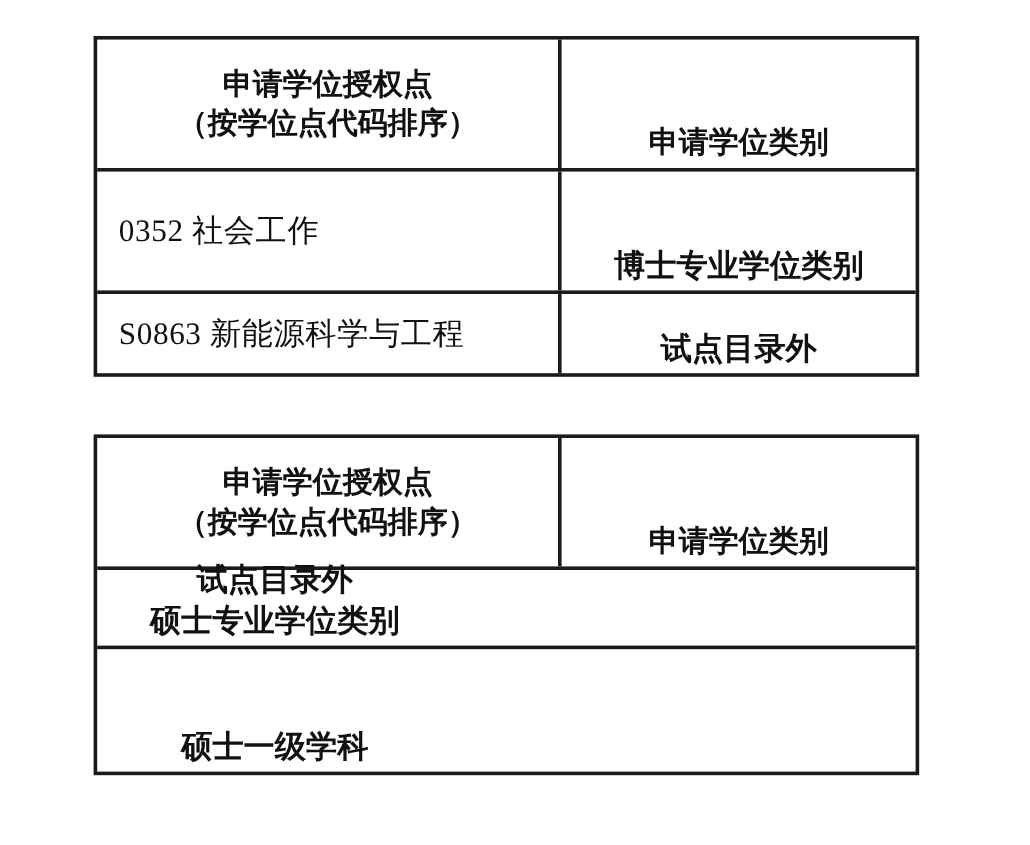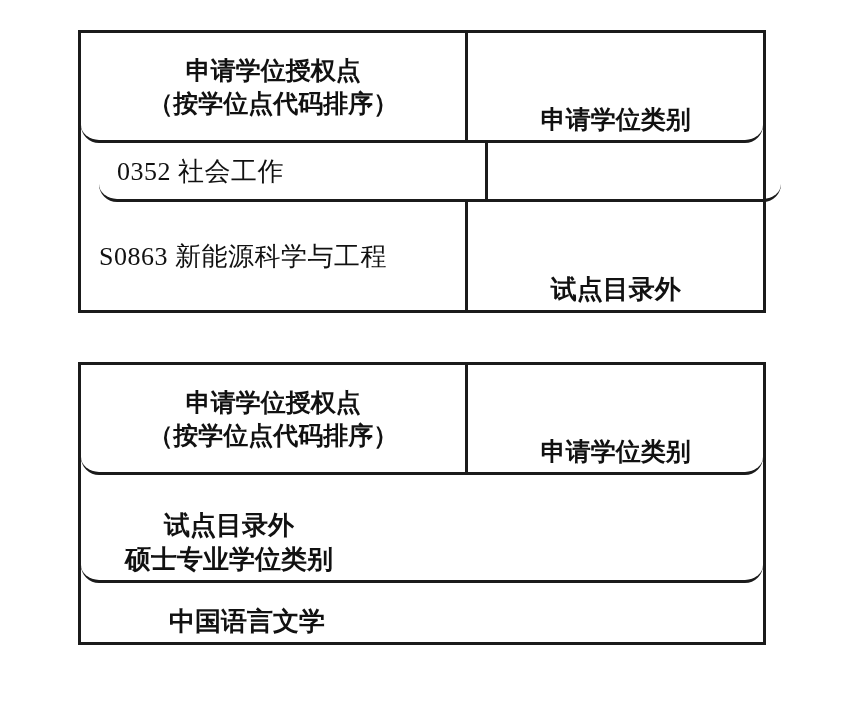--- a/index.html
+++ b/index.html
@@ -29,21 +29,20 @@
     background: #ffffff;
   }
   #table-1 { top: 30px; }
   #table-2 { top: 362px; }
 
   .t-row {
     display: flex;
     width: 100%;
     box-sizing: border-box;
     border-bottom: 3px solid #1b1b1b;
-    border-radius: 18px;
   }
   .t-row:last-child {
     border-bottom: none;
   }
   .t-cell {
     box-sizing: border-box;
     display: flex;
     align-items: center;
     justify-content: center;
     text-align: center;
@@ -66,22 +65,22 @@
     line-height: 1.32;
   }
   .hdr-lines {
     display: flex;
     flex-direction: column;
     align-items: center;
     justify-content: center;
   }
 
   
-  .row-body-single { height: 59px; margin-left: 18px; }
-  .row-body-double { height: 108px; }
+  .row-body-single { height: 102px; }
+  .row-body-double { height: 66px; }
 
   .cell-code {
     justify-content: flex-start;
     text-align: left;
     padding-left: 18px;
     font-size: 26px;
     font-weight: normal;
     letter-spacing: 0.5px;
   }
   .cell-type {
@@ -113,20 +112,25 @@
       </div>
       <div class="t-cell col-right">
         <span>申请学位类别</span>
       </div>
     </div>
 
     <div class="t-row row-body-single">
       <div class="t-cell col-left cell-code">
         <span class="code-text">0352 社会工作</span>
       </div>
+      <div class="t-cell col-right cell-type">
+        <span class="stack">
+          <span>博士专业学位类别</span>
+        </span>
+      </div>
     </div>
 
     <div class="t-row row-body-double">
       <div class="t-cell col-left cell-code">
         <span class="code-text">S0863 新能源科学与工程</span>
       </div>
       <div class="t-cell col-right cell-type">
         <span class="stack">
           <span>试点目录外</span>
         </span>
@@ -152,20 +156,20 @@
         <span class="stack">
           <span>试点目录外</span>
           <span>硕士专业学位类别</span>
         </span>
       </div>
     </div>
 
     <div class="t-row row-body-single">
       <div class="t-cell col-right cell-type">
         <span class="stack">
-          <span>中国语言文学</span>
+          <span>硕士一级学科</span>
         </span>
       </div>
     </div>
 
   </div>
 
 </div>
 
 </body></html>

